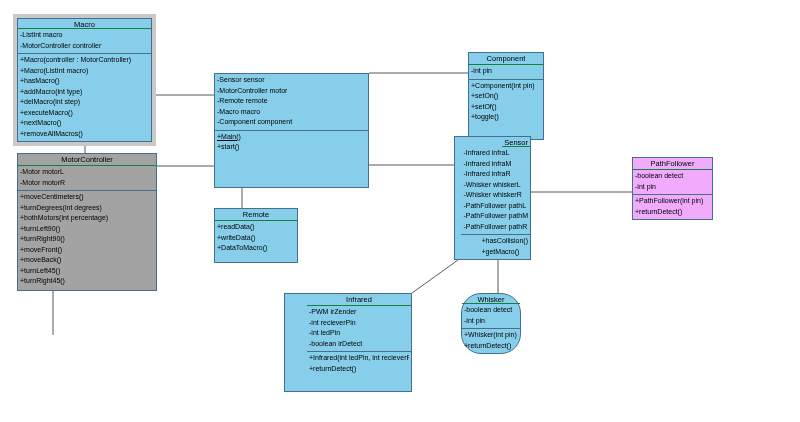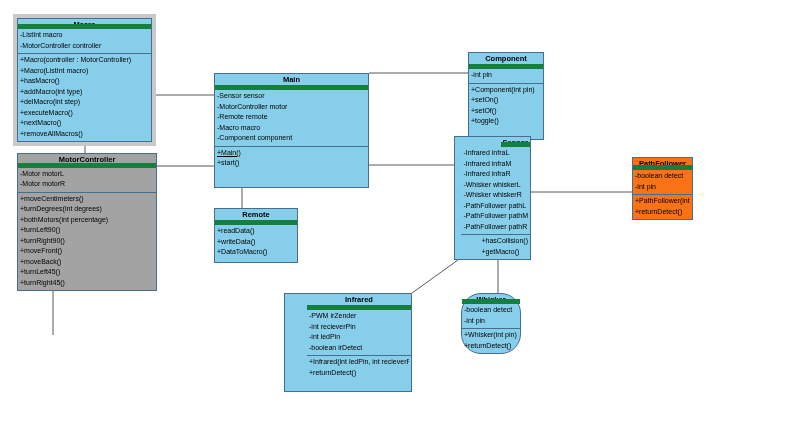--- a/index.html
+++ b/index.html
@@ -25,25 +25,25 @@
     box-sizing: border-box;
     font-size: 7px;
     line-height: 10.5px;
     color: #000;
   }
   .uml-class.selected {
     box-shadow: 0 0 0 4px #C9C9C9;
   }
   .uml-title {
     text-align: center;
-    font-weight: bold;
+    font-weight: normal;
     font-size: 7.5px;
     line-height: 9px;
     padding: 1px 2px;
-    border-bottom: 5px solid #15803d;
+    border-bottom: 1px solid #15803d;
     white-space: nowrap;
     overflow: hidden;
   }
   .uml-attrs {
     padding: 1px 2px 2px 2px;
     border-bottom: 1px solid #44708E;
   }
   .uml-methods {
     padding: 1px 2px 2px 2px;
     flex: 1;
@@ -100,21 +100,20 @@
         <div class="uml-line">+bothMotors(int percentage)</div>
         <div class="uml-line">+turnLeft90()</div>
         <div class="uml-line">+turnRight90()</div>
         <div class="uml-line">+moveFront()</div>
         <div class="uml-line">+moveBack()</div>
         <div class="uml-line">+turnLeft45()</div>
         <div class="uml-line">+turnRight45()</div>
       </div>
     </div>
     <div class="uml-class" style="left: 214px; top: 73px; width: 155px; height: 115px; background: rgb(135, 206, 235);">
-      <div class="uml-title">Main</div>
       <div class="uml-attrs">
         <div class="uml-line">-Sensor sensor</div>
         <div class="uml-line">-MotorController motor</div>
         <div class="uml-line">-Remote remote</div>
         <div class="uml-line">-Macro macro</div>
         <div class="uml-line">-Component component</div>
       </div>
       <div class="uml-methods">
         <div class="uml-line underlined">+Main()</div>
         <div class="uml-line">+start()</div>
@@ -150,21 +149,21 @@
         <div class="uml-line">-Whisker whiskerR</div>
         <div class="uml-line">-PathFollower pathL</div>
         <div class="uml-line">-PathFollower pathM</div>
         <div class="uml-line">-PathFollower pathR</div>
       </div>
       <div class="uml-methods">
         <div class="uml-line">+hasCollision()</div>
         <div class="uml-line">+getMacro()</div>
       </div>
     </div>
-    <div class="uml-class" style="left: 632px; top: 157px; width: 61px; height: 63px; background: #f97316;">
+    <div class="uml-class" style="left: 632px; top: 157px; width: 81px; height: 63px; background: #f0abfc;">
       <div class="uml-title">PathFollower</div>
       <div class="uml-attrs">
         <div class="uml-line">-boolean detect</div>
         <div class="uml-line">-int pin</div>
       </div>
       <div class="uml-methods">
         <div class="uml-line">+PathFollower(int pin)</div>
         <div class="uml-line">+returnDetect()</div>
       </div>
     </div>

